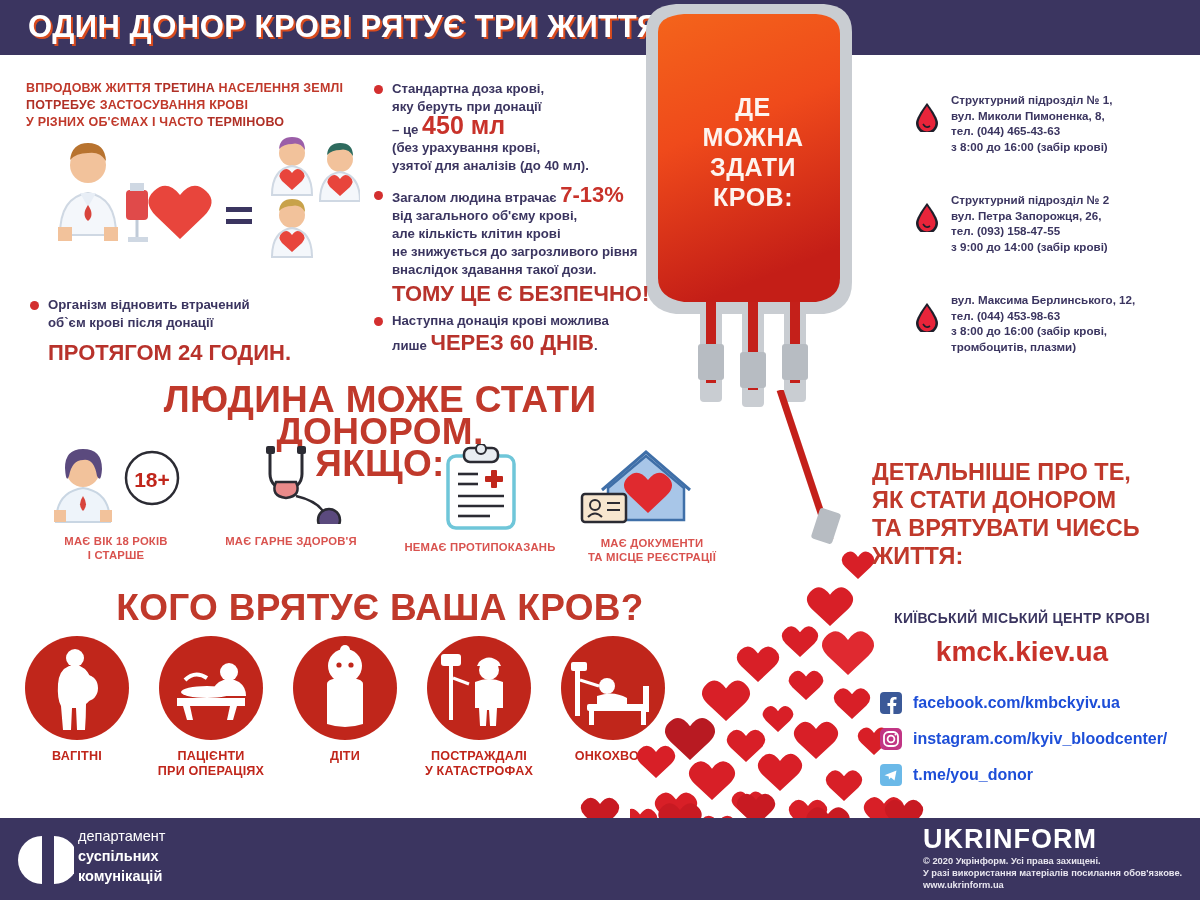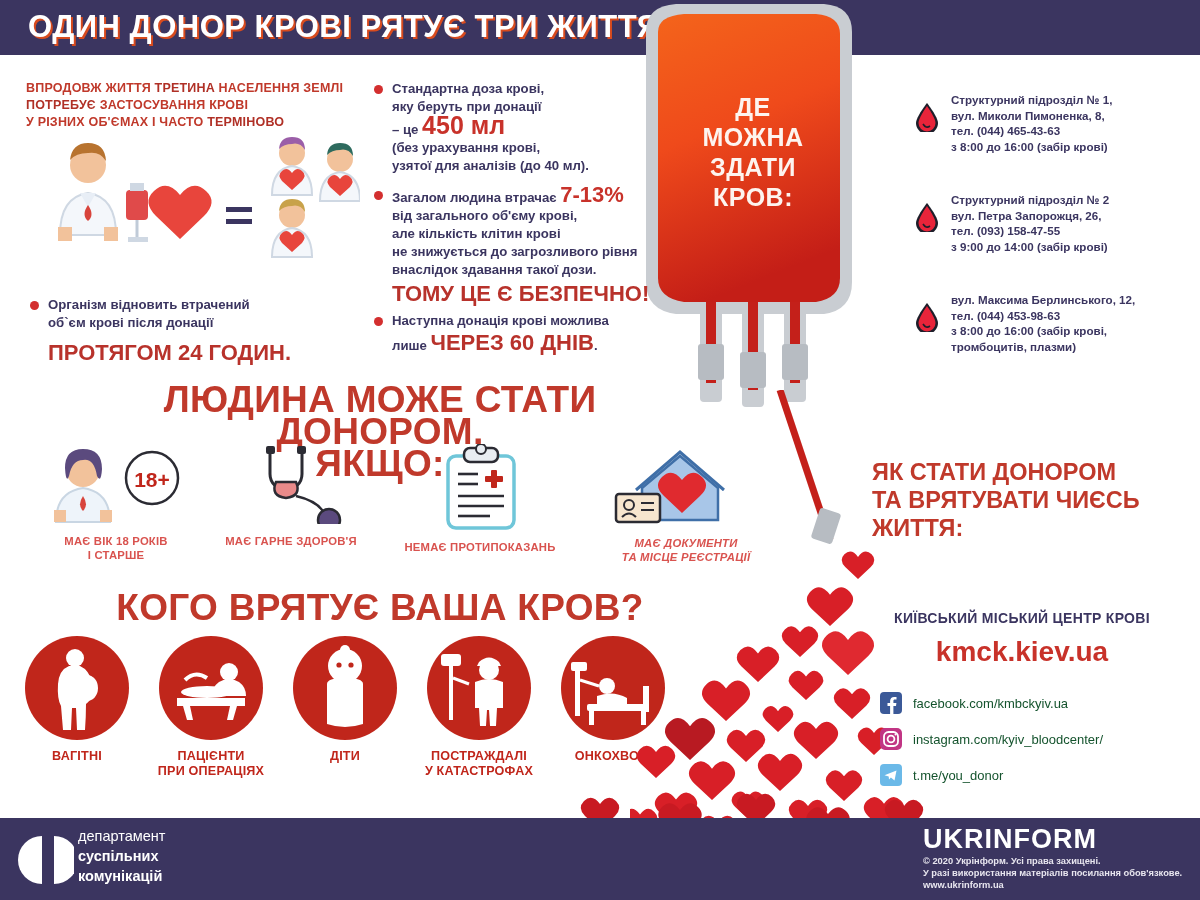--- a/index.html
+++ b/index.html
@@ -95,21 +95,21 @@
   .center-name {
     position: absolute; left: 852px; top: 610px; width: 340px;
     text-align: center; font-size: 14px; font-weight: bold; color: #3b3560;
     letter-spacing: 0.3px;
   }
   .site {
     position: absolute; left: 852px; top: 636px; width: 340px;
     text-align: center; font-size: 28px; font-weight: bold; color: #c8322a;
   }
   .social { position: absolute; display: flex; align-items: center; gap: 11px; }
-  .social .stxt { font-size: 13px; font-weight: normal; color: #14532d; }
+  .social .stxt { font-size: 16px; font-weight: bold; color: #1d4ed8; }
   .sicon { width: 22px; height: 22px; border-radius: 4px; flex: 0 0 auto; }
 
   
   .footer-bar {
     position: absolute; left: 0; top: 818px; width: 1200px; height: 82px;
     background: #3b3560; z-index: 20;
   }
   .dep-text {
     position: absolute; left: 78px; top: 826px; width: 220px; z-index: 22;
     color: #fff; font-size: 14.5px; line-height: 20px;
@@ -374,21 +374,21 @@
         <path d="M78 52 L124 52"></path>
           <path d="M78 62 L124 62"></path>
           <path d="M78 72 L110 72"></path>
       </g>
     </svg>
     <div class="clabel">
       <div>НЕМАЄ ПРОТИПОКАЗАНЬ</div>
     </div>
   </div>
 
-  <div class="crit" style="left:586px; top:444px; width:200px;font-style:italic;">
+  <div class="crit" style="left:552px; top:444px; width:200px;">
     <svg width="200" height="82" viewBox="0 0 200 82">
       <path d="M56 44 L94 12 L132 44 L132 76 L56 76 Z" fill="#a8c6e8" stroke="#3f6fa8" stroke-width="2.5"></path>
       <path d="M50 46 L94 8 L138 46" fill="none" stroke="#3f6fa8" stroke-width="3"></path>
       <path d="M96 36 q-10 -13 -20 -3 q-9 9 2 19 l18 17 l18 -17 q11 -10 2 -19 q-10 -10 -20 3z" fill="#e02a2f"></path>
       <rect x="30" y="50" width="44" height="28" rx="3" fill="#f7e6cf" stroke="#2b2b33" stroke-width="2.5"></rect>
       <circle cx="43" cy="61" r="5" fill="none" stroke="#2b2b33" stroke-width="2"></circle>
       <path d="M36 73 q7 -7 14 0" fill="none" stroke="#2b2b33" stroke-width="2"></path>
       <path d="M55 59 L68 59 M55 66 L68 66" stroke="#2b2b33" stroke-width="2"></path>
     </svg>
     <div class="clabel">
@@ -529,20 +529,21 @@
     <g fill="#c81a22">
       <path d="M40 14 q-8 -11 -16 -3 q-7 7 1 15 l15 14 l15 -14 q8 -8 1 -15 q-8 -8 -16 3z"></path>
       <path d="M120 20 q-9 -12 -18 -3 q-8 8 1 17 l17 15 l17 -15 q9 -9 1 -17 q-9 -9 -18 3z"></path>
       <path d="M196 10 q-8 -11 -16 -3 q-7 7 1 15 l15 14 l15 -14 q8 -8 1 -15 q-8 -8 -16 3z"></path>
       <path d="M268 24 q-9 -12 -18 -3 q-8 8 1 17 l17 15 l17 -15 q9 -9 1 -17 q-9 -9 -18 3z"></path>
       <path d="M344 16 q-8 -11 -16 -3 q-7 7 1 15 l15 14 l15 -14 q8 -8 1 -15 q-8 -8 -16 3z"></path>
     </g>
   </svg>
 
   <div class="cta">
+    <div>ДЕТАЛЬНІШЕ ПРО ТЕ,</div>
     <div>ЯК СТАТИ ДОНОРОМ</div>
     <div>ТА ВРЯТУВАТИ ЧИЄСЬ</div>
     <div>ЖИТТЯ:</div>
   </div>
 
   <div class="center-name">КИЇВСЬКИЙ МІСЬКИЙ ЦЕНТР КРОВІ</div>
   <div class="site">kmck.kiev.ua</div>
 
   <div class="social" style="left:880px; top:692px;">
     <span class="sicon">

